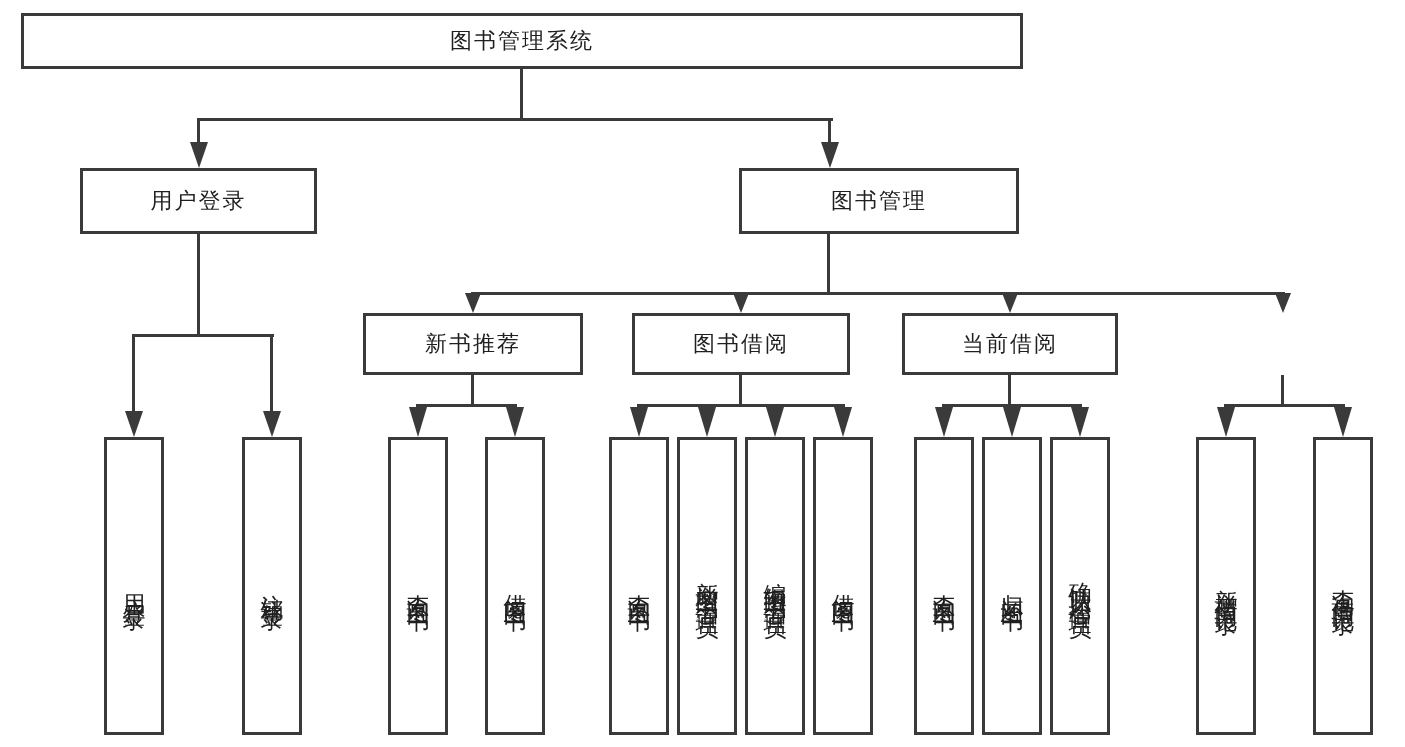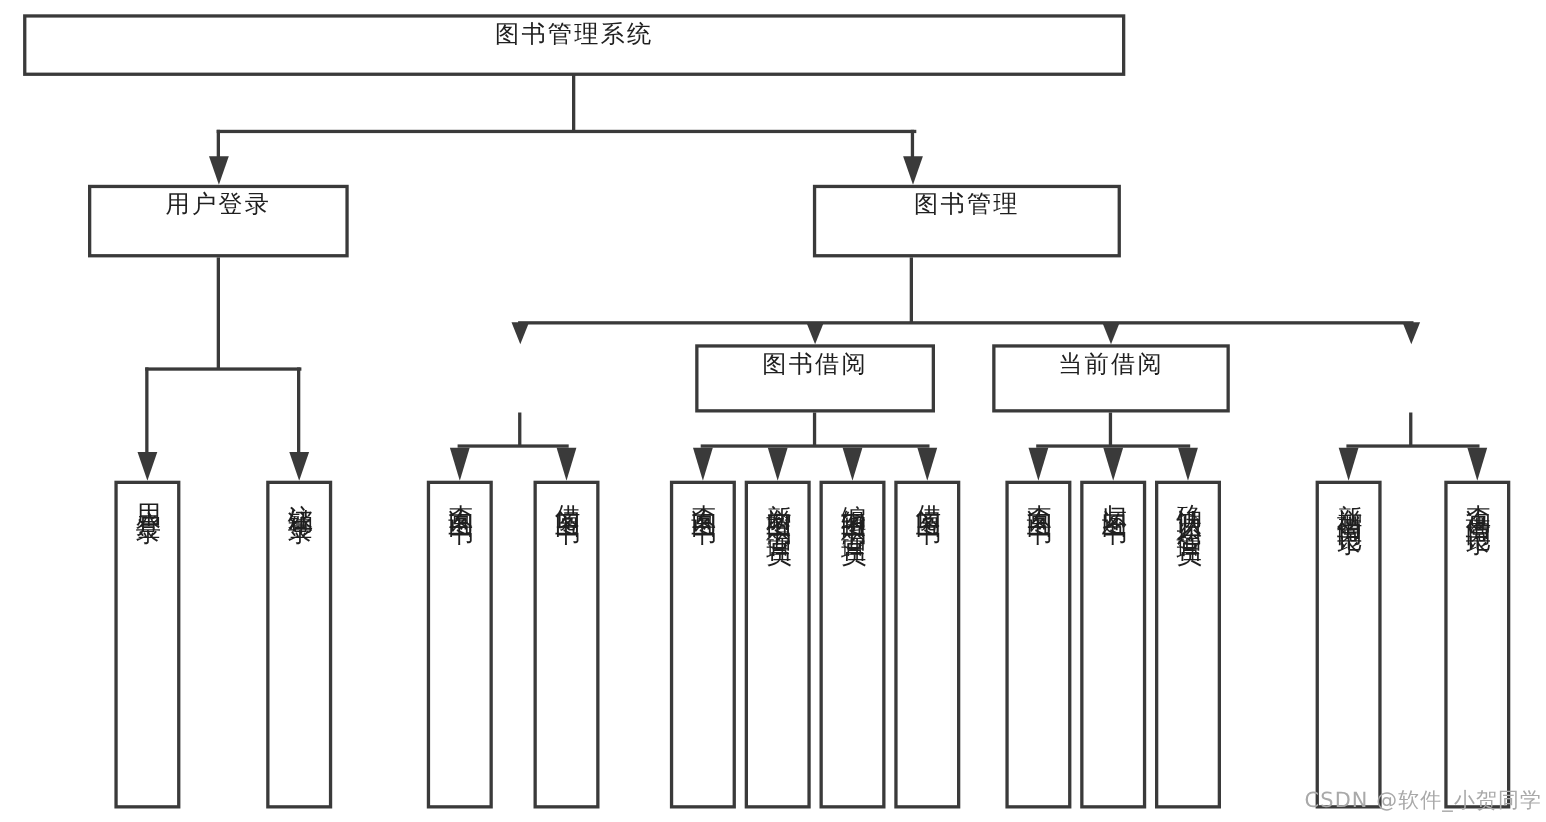--- a/index.html
+++ b/index.html
@@ -17,21 +17,21 @@
     height: 747px;
     background: var(--background, #fff);
   }
   
   .node, .leaf {
     position: absolute;
     box-sizing: border-box;
     border: 3px solid var(--line, #3a3a3a);
     background: #ffffff;
     display: flex;
-    align-items: flex-start;
+    align-items: center;
     justify-content: center;
     color: var(--text, #1f1f1f);
   }
   .node {
     font-size: 22px;
     letter-spacing: 2px;
     white-space: nowrap;
   }
   .leaf { width: 60px; height: 298px; top: 437px; }
   .leaf span {
@@ -93,20 +93,23 @@
   <div class="vl" style="left:270px; top:334px; height:81px;"></div>
   <div class="ar" style="left:263px; top:411px;"></div>
 
   <div class="vl" style="left:827px; top:234px; height:60px;"></div>
   <div class="hl" style="left:471px; top:292px; width:814px;"></div>
   <div class="ar2" style="left:465px; top:293px;"></div>
   <div class="ar2" style="left:733px; top:293px;"></div>
   <div class="ar2" style="left:1002px; top:293px;"></div>
   <div class="ar2" style="left:1275px; top:293px;"></div>
 
+  <div class="node" style="left:363px; top:313px; width:220px; height:62px;">
+    <span>新书推荐</span>
+  </div>
   <div class="node" style="left:902px; top:313px; width:216px; height:62px;">
     <span>当前借阅</span>
   </div>
   <div class="node" style="left:632px; top:313px; width:218px; height:62px;">
     <span>图书借阅</span>
   </div>
 
   <div class="vl" style="left:471px; top:375px; height:31px;"></div>
   <div class="hl" style="left:416px; top:404px; width:101px;"></div>
   <div class="ar3" style="left:409px; top:407px;"></div>
@@ -167,15 +170,14 @@
     <span>确认归还（管理员）</span>
   </div>
 
   <div class="leaf" style="left:1196px;">
     <span>新增借阅记录</span>
   </div>
   <div class="leaf" style="left:1313px;">
     <span>查询借阅记录</span>
   </div>
 
-  <div class="watermark">CSDN @软件_小贺同学</div>
 
 </div>
 
 </body></html>

